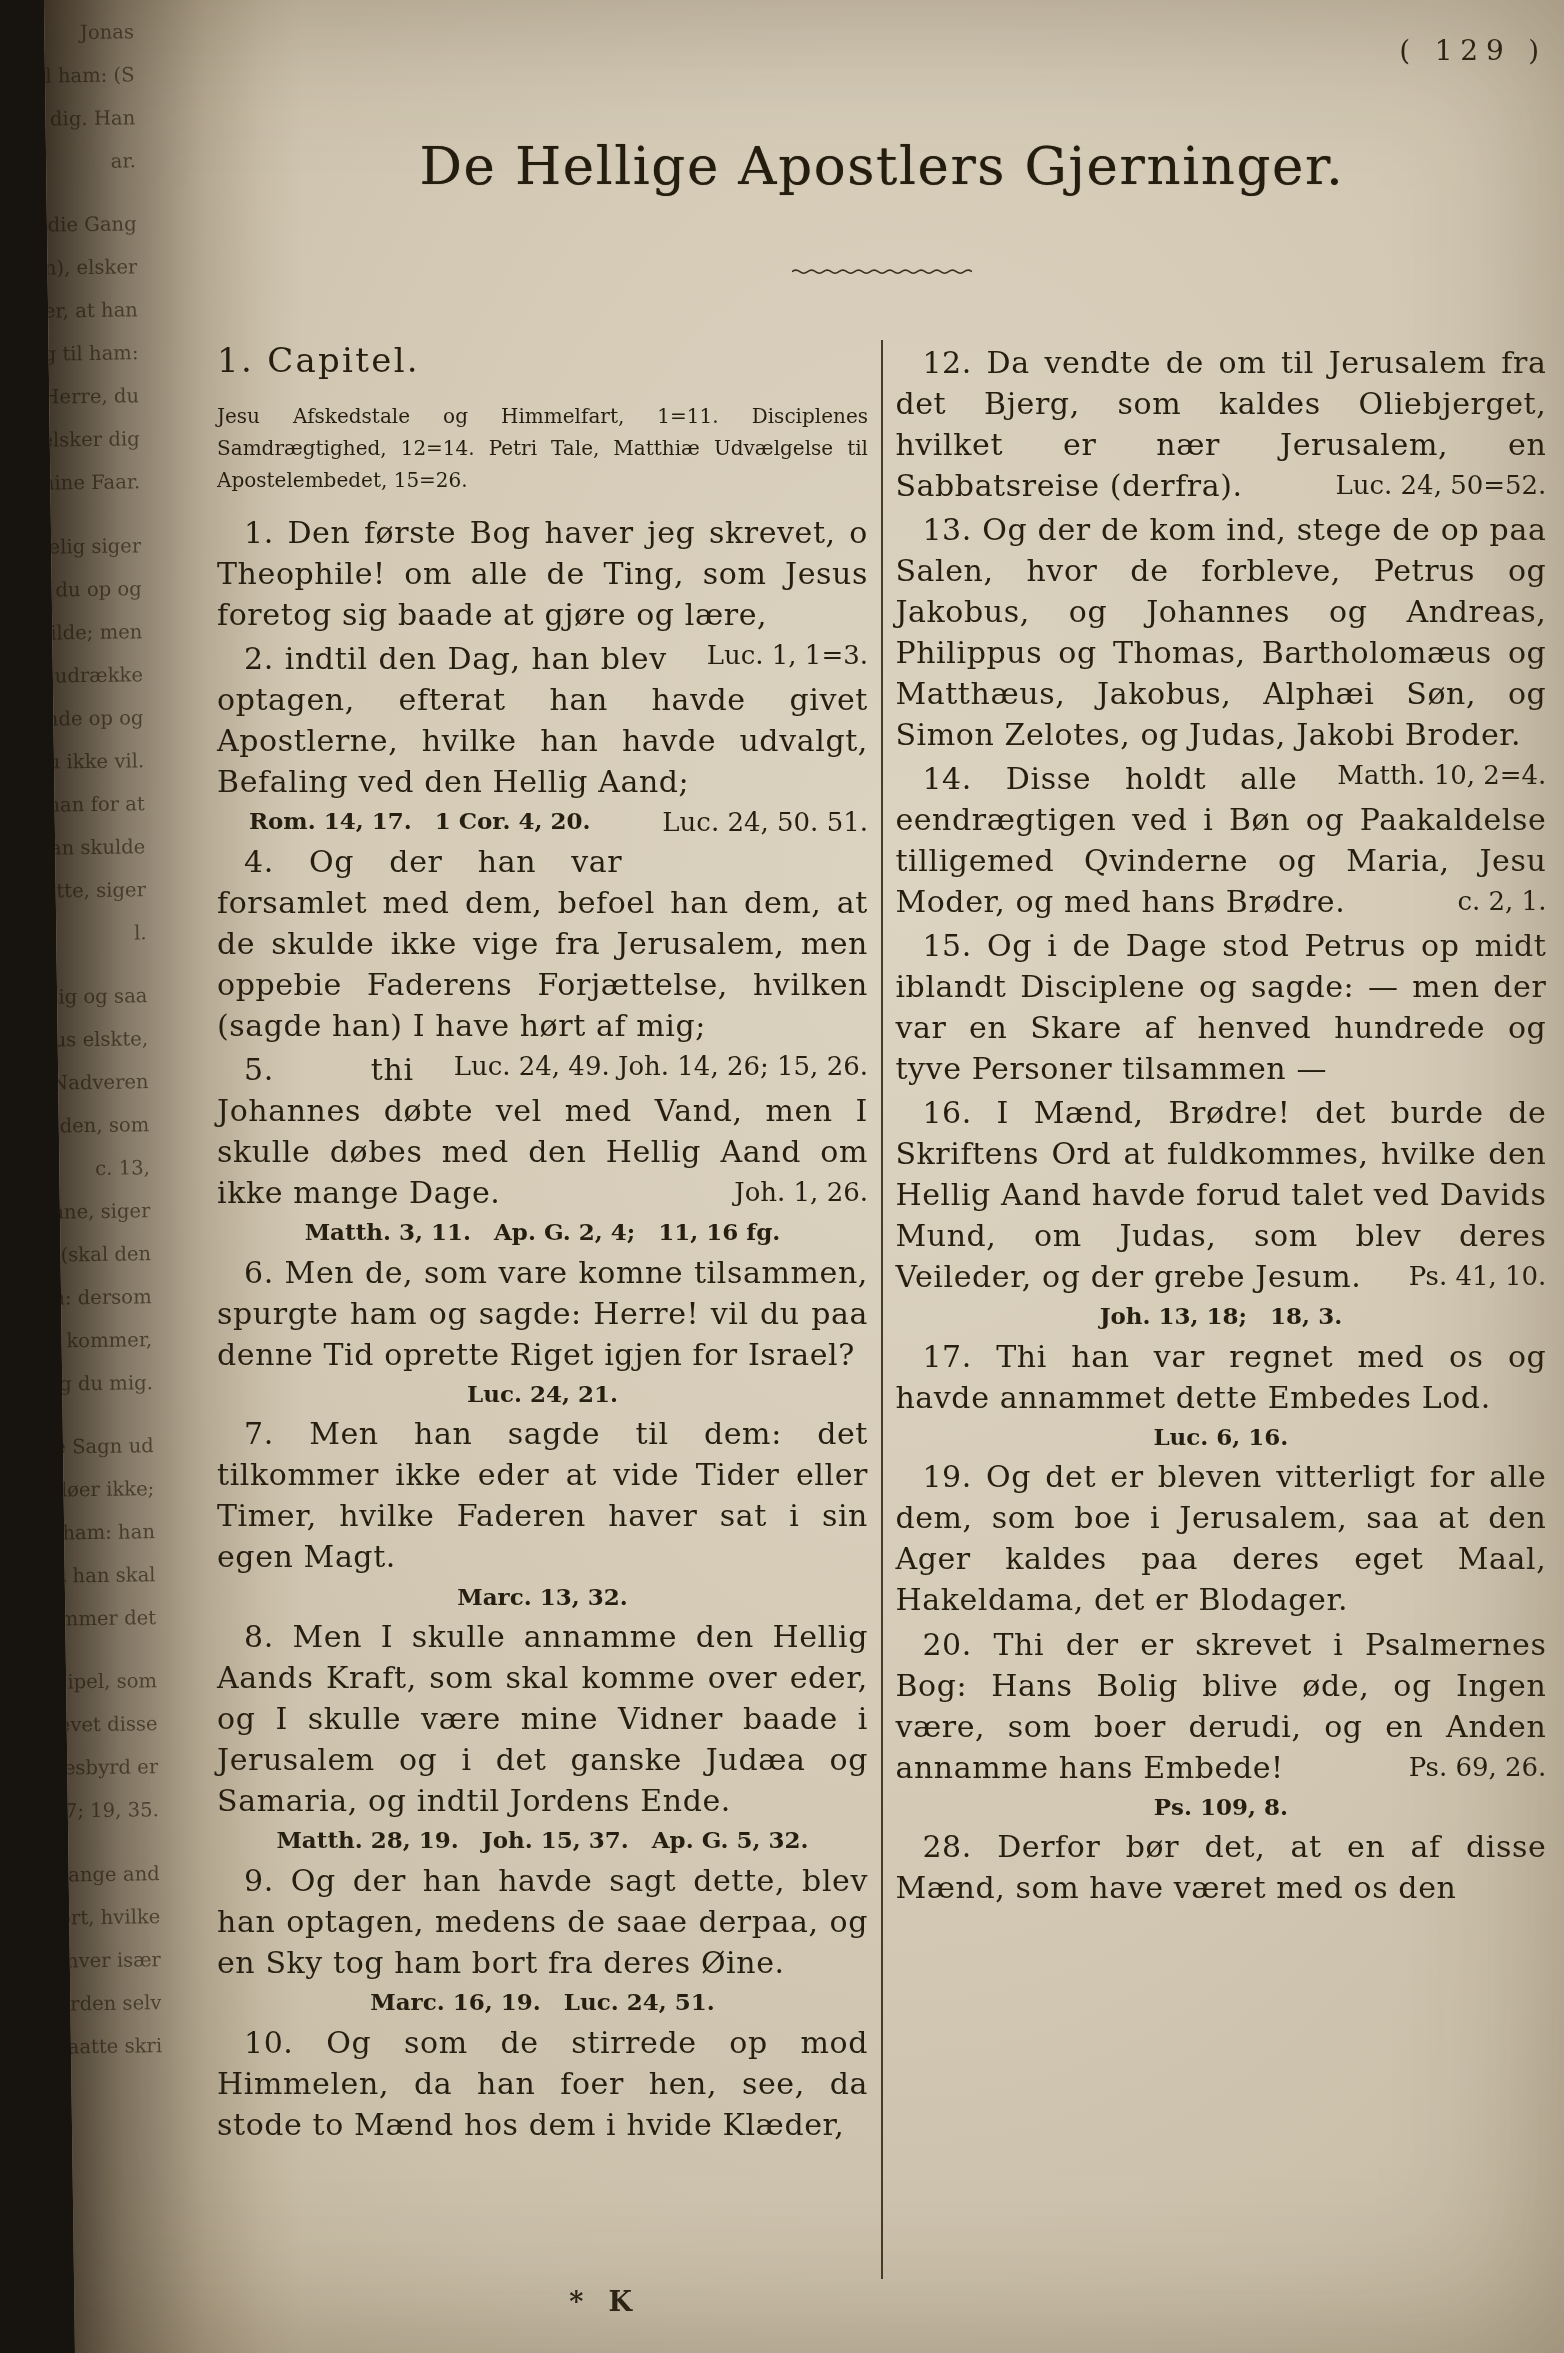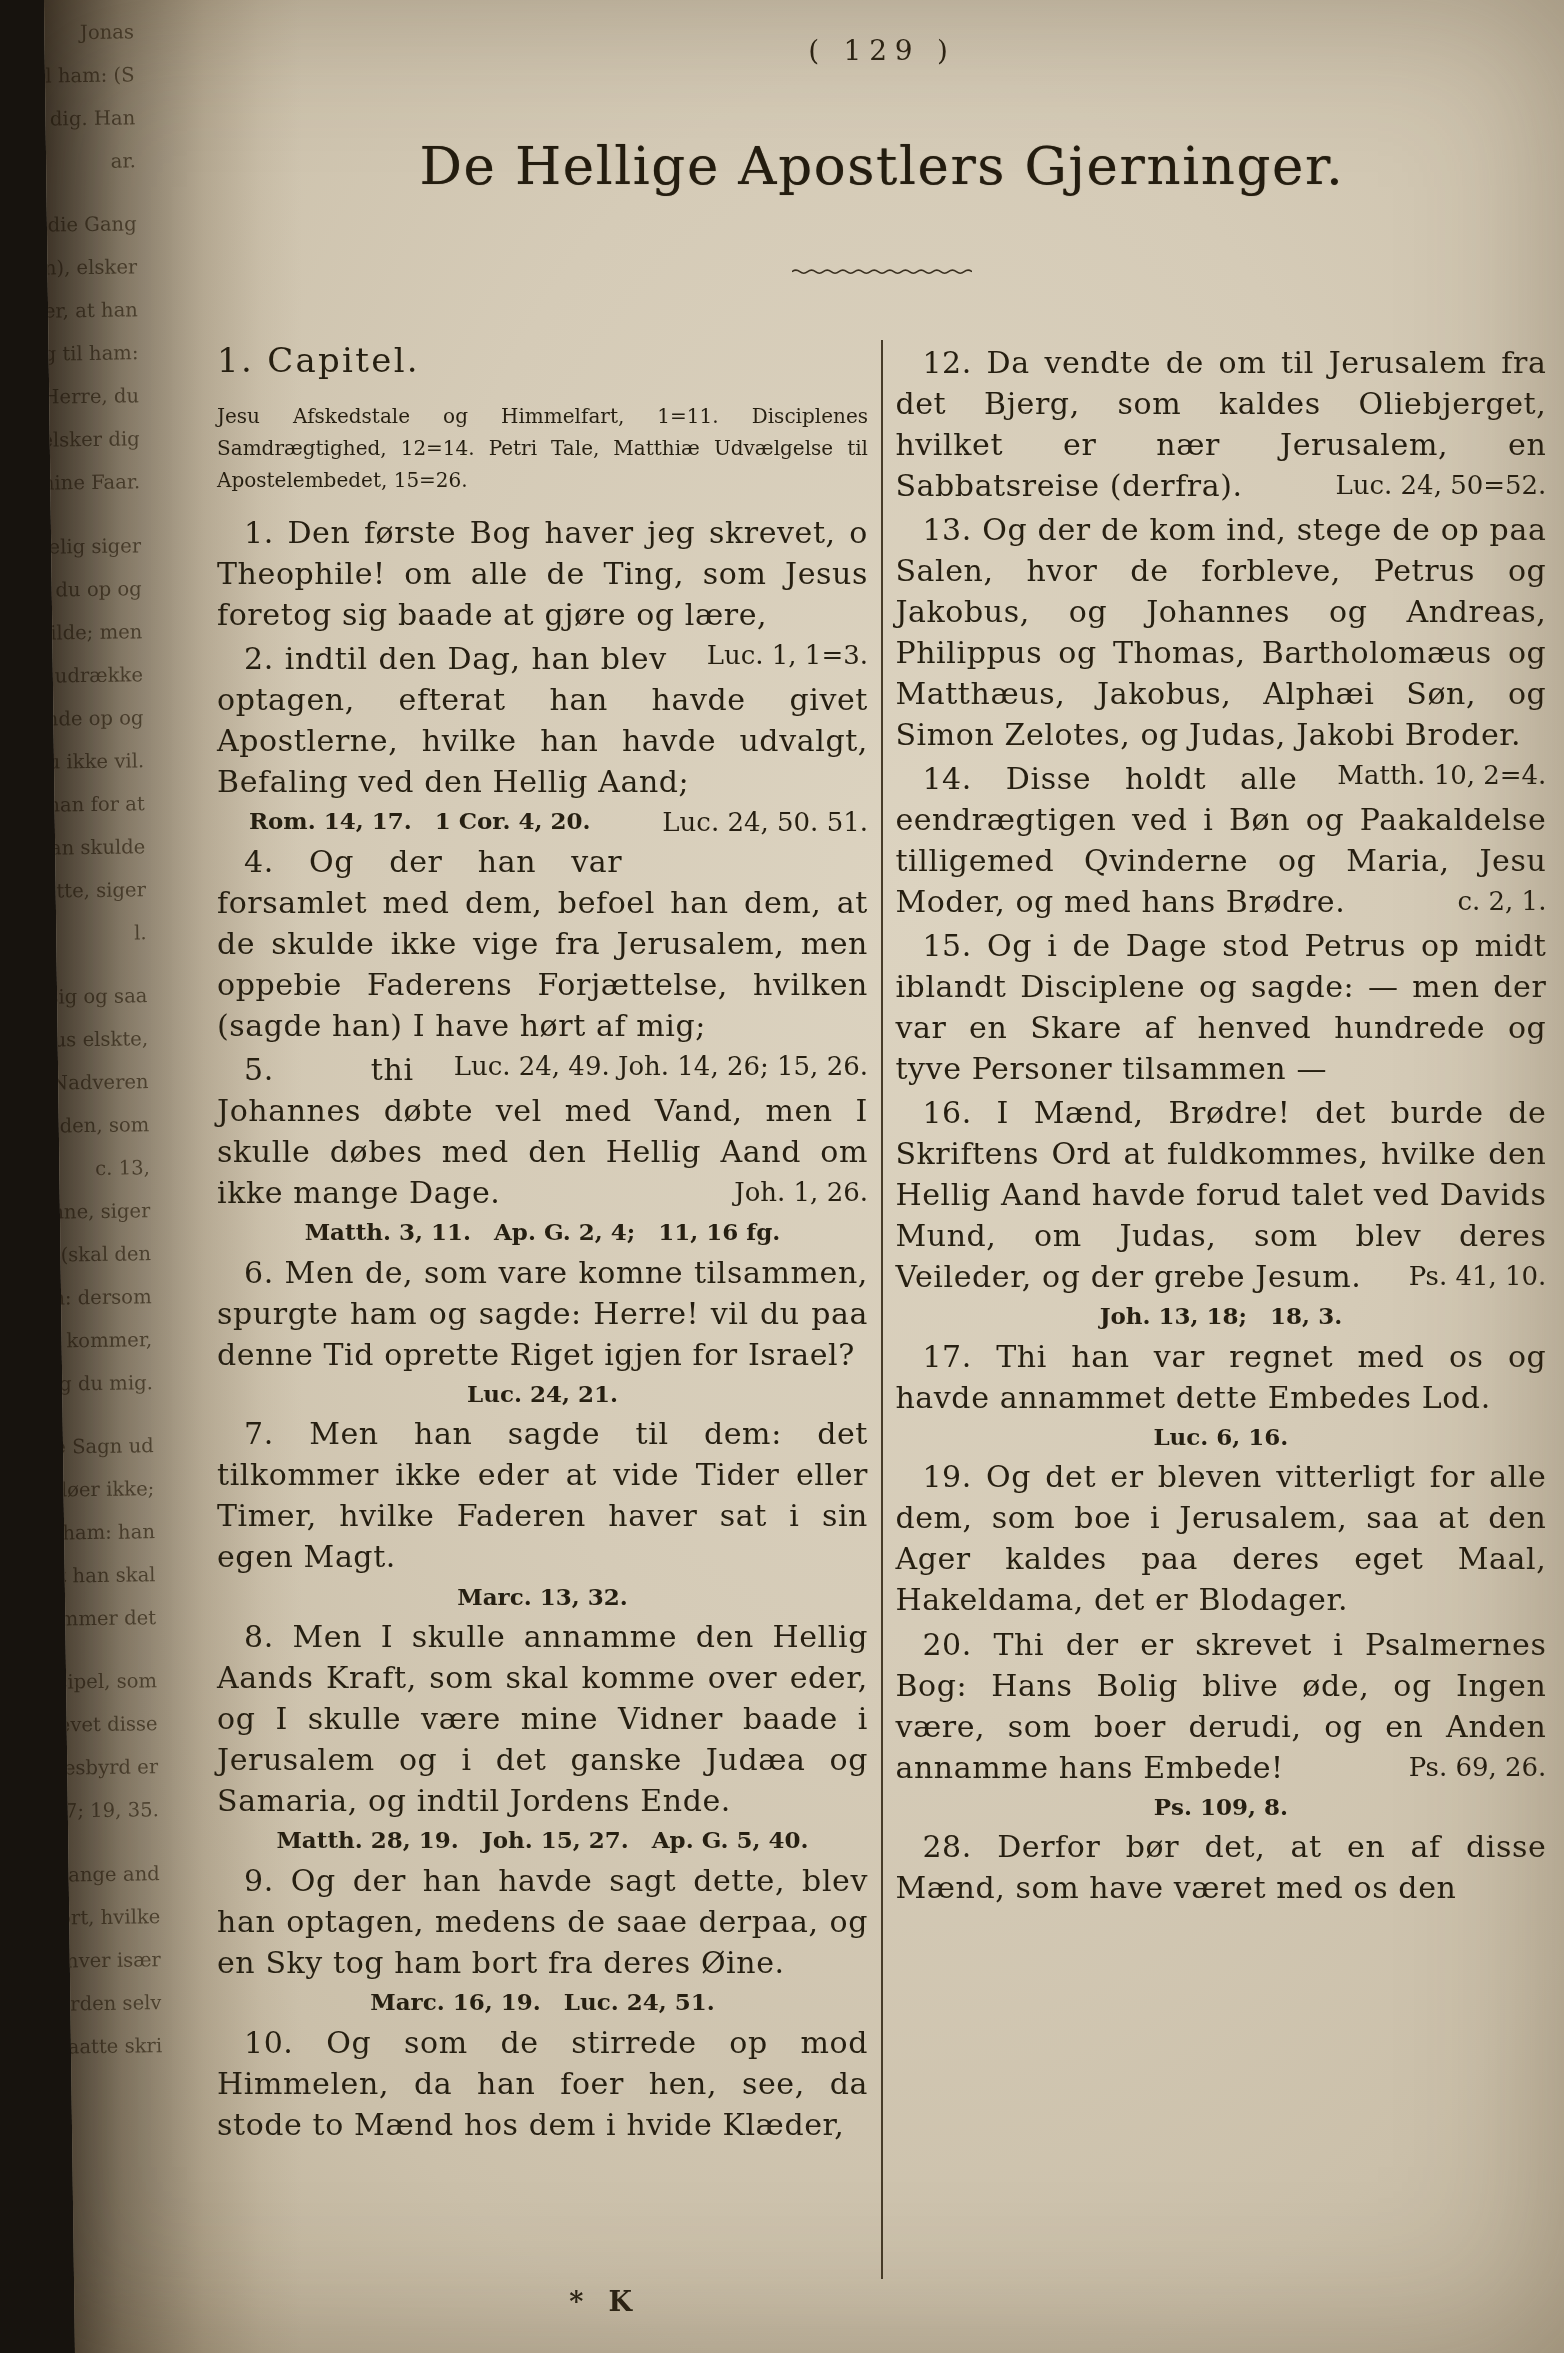--- a/index.html
+++ b/index.html
@@ -44,21 +44,21 @@
       rgba(25, 17, 9, 0.80) 0%,
       rgba(52, 40, 24, 0.48) 30%,
       rgba(90, 72, 46, 0.22) 62%,
       rgba(120, 100, 70, 0.08) 84%,
       rgba(120, 100, 70, 0) 100%);
     pointer-events: none;
   }
   
   .folio {
     position: absolute; top: 34px; left: 217px; width: 1330px;
-    text-align: center;
+    text-align: right;
     font-size: 28px; letter-spacing: 7.8px;
     color: #2b2314;
   }
   .main-title {
     position: absolute; top: 135px; left: 217px; width: 1330px;
     text-align: center;
     font-size: 53px; font-weight: normal;
     letter-spacing: 1.6px;
     color: #241d10;
     text-shadow: 0 0 0.8px rgba(40,30,12,0.6);
@@ -287,21 +287,21 @@
           <p class="verse">2. indtil den Dag, han blev optagen, efterat han havde givet Apostlerne, hvilke han havde udvalgt, Befaling ved den Hellig Aand;<span class="vref"> Luc. 24, 50. 51.</span></p>
           <div class="vfoot">Rom. 14, 17. 1 Cor. 4, 20.</div>
           <p class="verse">4. Og der han var forsamlet med dem, befoel han dem, at de skulde ikke vige fra Jerusalem, men oppebie Faderens Forjættelse, hvilken (sagde han) I have hørt af mig;<span class="vref"> Luc. 24, 49. Joh. 14, 26; 15, 26.</span></p>
           <p class="verse">5. thi Johannes døbte vel med Vand, men I skulle døbes med den Hellig Aand om ikke mange Dage.<span class="vref"> Joh. 1, 26.</span></p>
           <div class="vfoot">Matth. 3, 11. Ap. G. 2, 4; 11, 16 fg.</div>
           <p class="verse">6. Men de, som vare komne tilsammen, spurgte ham og sagde: Herre! vil du paa denne Tid oprette Riget igjen for Israel?</p>
           <div class="vfoot">Luc. 24, 21.</div>
           <p class="verse">7. Men han sagde til dem: det tilkommer ikke eder at vide Tider eller Timer, hvilke Faderen haver sat i sin egen Magt.</p>
           <div class="vfoot">Marc. 13, 32.</div>
           <p class="verse">8. Men I skulle annamme den Hellig Aands Kraft, som skal komme over eder, og I skulle være mine Vidner baade i Jerusalem og i det ganske Judæa og Samaria, og indtil Jordens Ende.</p>
-          <div class="vfoot">Matth. 28, 19. Joh. 15, 27. Ap. G. 5, 40.</div>
+          <div class="vfoot">Matth. 28, 19. Joh. 15, 37. Ap. G. 5, 32.</div>
           <p class="verse">9. Og der han havde sagt dette, blev han optagen, medens de saae derpaa, og en Sky tog ham bort fra deres Øine.</p>
           <div class="vfoot">Marc. 16, 19. Luc. 24, 51.</div>
           <p class="verse">10. Og som de stirrede op mod Himmelen, da han foer hen, see, da stode to Mænd hos dem i hvide Klæder,</p>
         </div>
     </div>
     <div class="col-divider"></div>
     <div class="col col-right">
       <div id="verses-right">
           <p class="verse">12. Da vendte de om til Jerusalem fra det Bjerg, som kaldes Oliebjerget, hvilket er nær Jerusalem, en Sabbatsreise (derfra).<span class="vref"> Luc. 24, 50=52.</span></p>
           <p class="verse">13. Og der de kom ind, stege de op paa Salen, hvor de forbleve, Petrus og Jakobus, og Johannes og Andreas, Philippus og Thomas, Bartholomæus og Matthæus, Jakobus, Alphæi Søn, og Simon Zelotes, og Judas, Jakobi Broder.<span class="vref"> Matth. 10, 2=4.</span></p>

